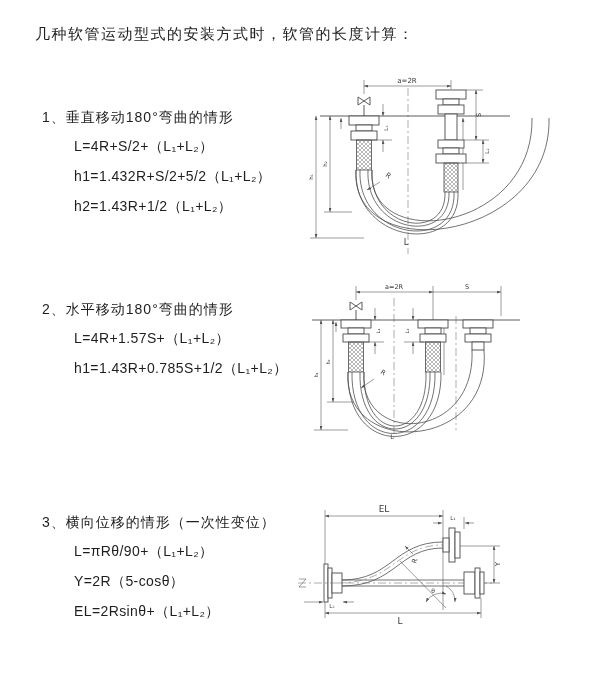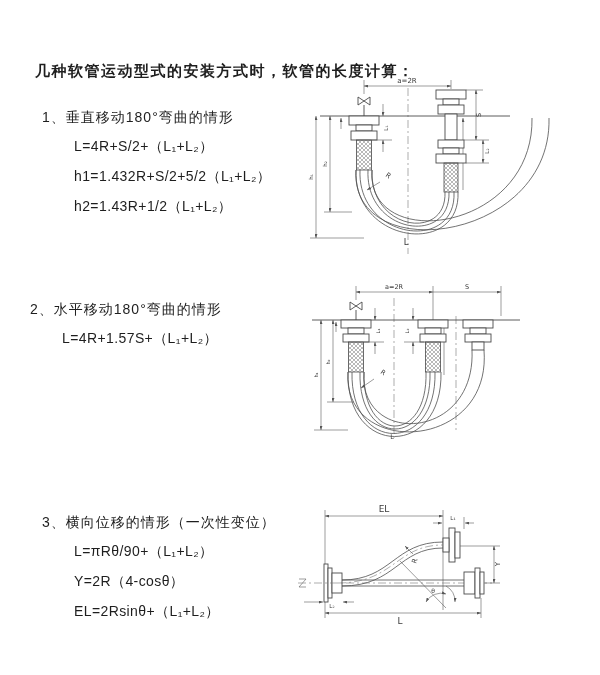--- a/index.html
+++ b/index.html
@@ -3,25 +3,25 @@
 <meta charset="utf-8">
 <style>
   html,body{margin:0;padding:0}
   body{
     width:600px;height:675px;position:relative;overflow:hidden;
     background:#ffffff;color:#1e1e1e;
     font-family:"Liberation Sans","DejaVu Sans",sans-serif;
   }
   .title{
     position:absolute;left:35px;top:25px;
-    font-size:15px;font-weight:bold;letter-spacing:1.5px;margin-top:37px;
+    font-size:15px;font-weight:normal;letter-spacing:1.5px;
   }
   .section{position:absolute;width:285px}
   #s1{left:42px;top:107px}
-  #s2{left:30px;top:299px}
+  #s2{left:42px;top:299px}
   #s3{left:42px;top:512px}
   .heading{font-size:14px;font-weight:normal;letter-spacing:1px;line-height:20px;margin-bottom:4px}
   .formula{font-size:14px;margin-left:32px;line-height:30px;letter-spacing:.4px;white-space:nowrap}
   .diagram{position:absolute}
   #d1{left:306px;top:72px}
   #d2{left:306px;top:280px}
   #d3{left:296px;top:498px}
   svg{display:block}
   svg text{font-family:"DejaVu Sans","Liberation Sans",sans-serif;fill:#3a3a3a}
   .obj{stroke:#4a4a4a;stroke-width:.9;fill:none}
@@ -38,26 +38,27 @@
 <div class="section" id="s1">
   <div class="heading">1、垂直移动180°弯曲的情形</div>
   <div class="formula">L=4R+S/2+（L₁+L₂）</div>
   <div class="formula">h1=1.432R+S/2+5/2（L₁+L₂）</div>
   <div class="formula">h2=1.43R+1/2（L₁+L₂）</div>
 </div>
 
 <div class="section" id="s2">
   <div class="heading">2、水平移动180°弯曲的情形</div>
   <div class="formula">L=4R+1.57S+（L₁+L₂）</div>
+  <div class="formula">h1=1.43R+0.785S+1/2（L₁+L₂）</div>
 </div>
 
 <div class="section" id="s3">
   <div class="heading">3、横向位移的情形（一次性变位）</div>
   <div class="formula">L=πRθ/90+（L₁+L₂）</div>
-  <div class="formula">Y=2R（4-cosθ）</div>
+  <div class="formula">Y=2R（5-cosθ）</div>
   <div class="formula">EL=2Rsinθ+（L₁+L₂）</div>
 </div>
 
 <div class="diagram" id="d1">
 <svg width="292" height="186" viewBox="0 0 292 186">
   <defs>
     <marker id="m1" markerWidth="7" markerHeight="5" refX="7" refY="2.5" orient="auto-start-reverse">
       <path d="M0,0 L7,2.5 L0,5 z" fill="#555"></path>
     </marker>
     <pattern id="p1" width="4" height="4" patternUnits="userSpaceOnUse">

